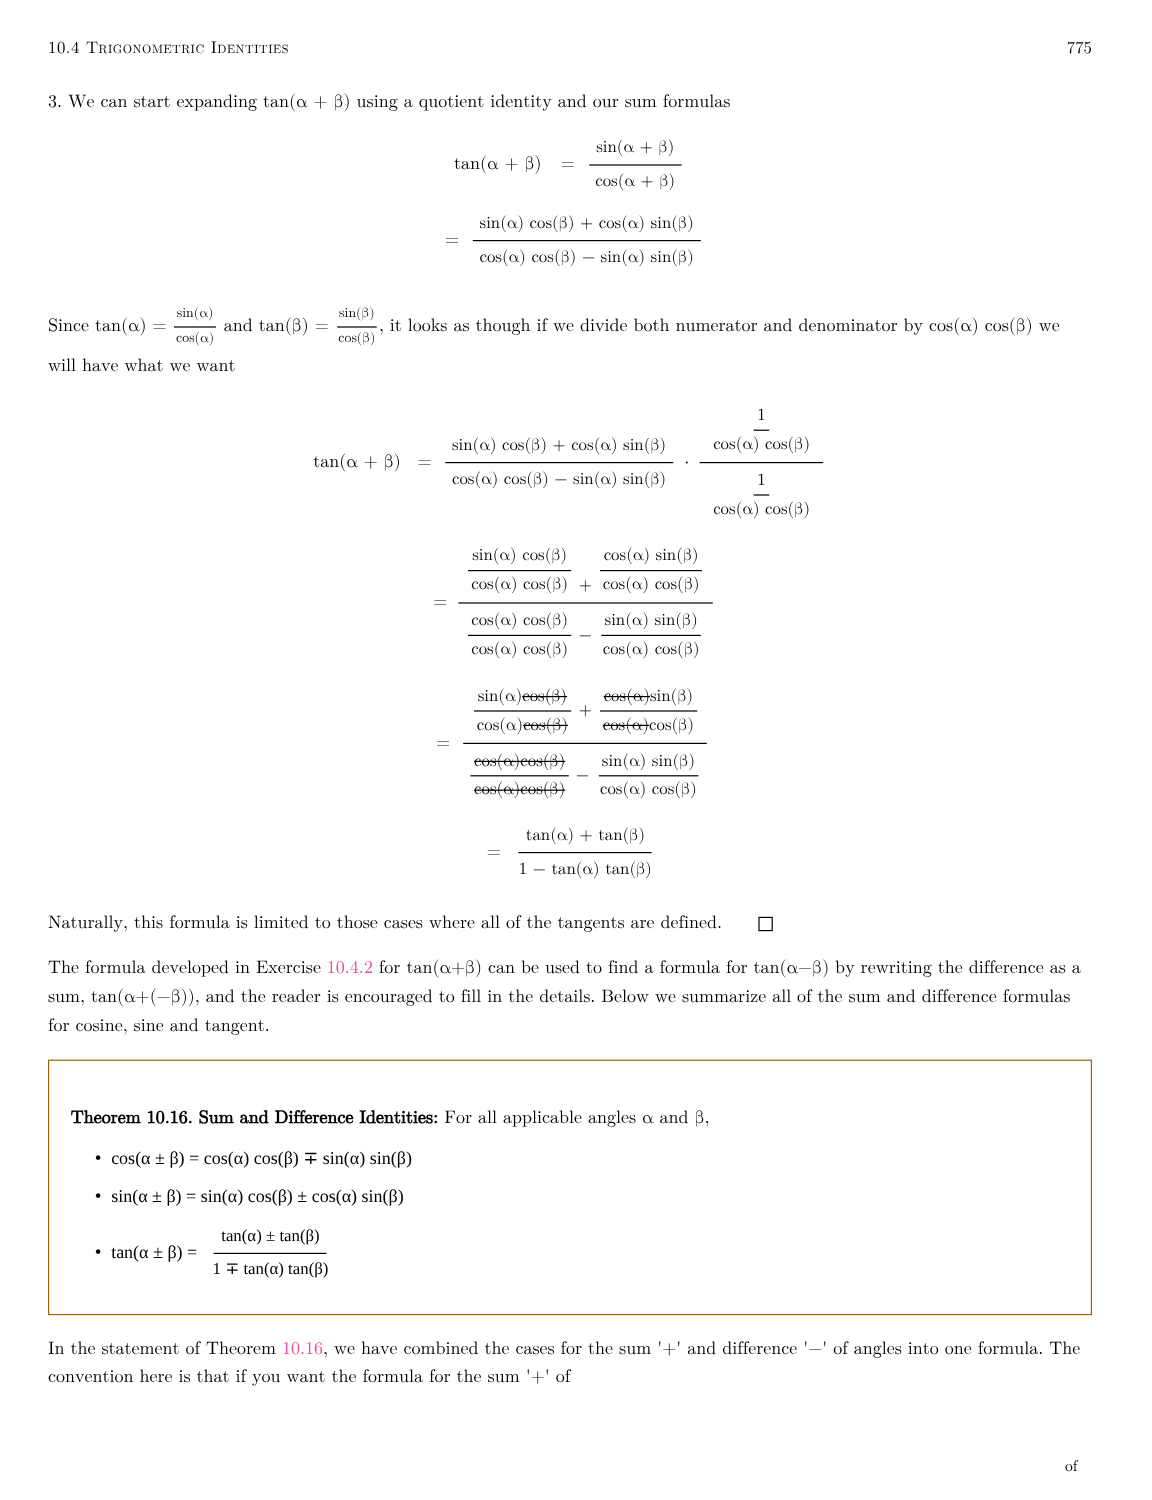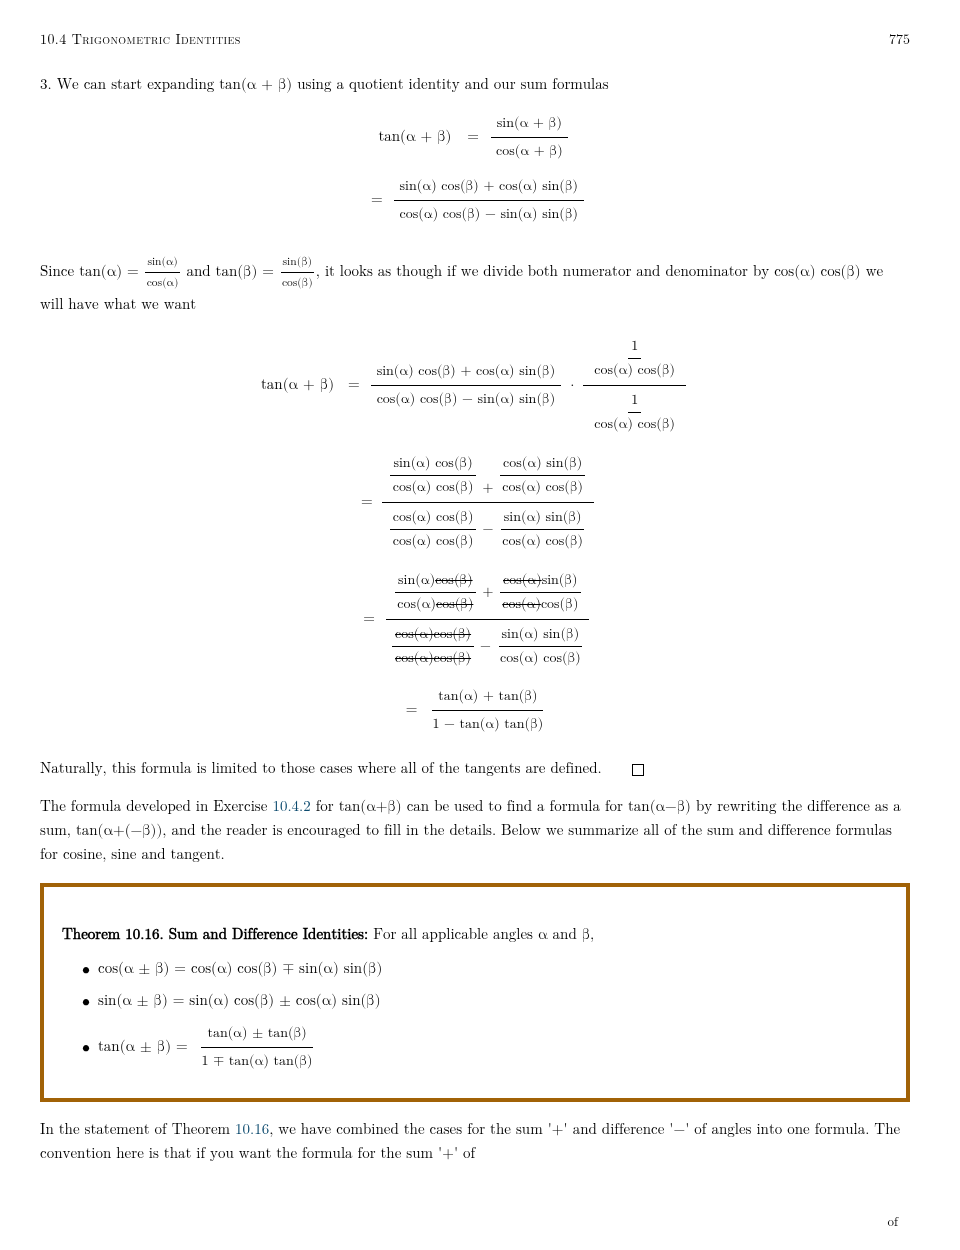--- a/index.html
+++ b/index.html
@@ -53,49 +53,50 @@
       font-size: 15px;
     }
 
     .strike {
       text-decoration: line-through;
     }
 
     .equals { margin: 0 8px; }
 
     .theorem-box {
-      border: 4px solid #a16207;
+      border: 1px solid #a16207;
       padding: 14px 18px;
       margin: 16px 0;
     }
 
     .theorem-title {
       font-weight: bold;
     }
 
     .bullet-list {
       list-style: none;
       padding-left: 20px;
       margin: 10px 0;
+      font-family: Liberation Serif, serif;
     }
 
     .bullet-list li {
       margin: 8px 0;
       display: flex;
       align-items: center;
       gap: 8px;
     }
 
     .bullet-list li::before {
       content: "•";
       font-size: 16px;
     }
 
     .blue-link {
-      color: #0c4a6e;
+      color: #ec4899;
       text-decoration: none;
     }
 
     .proof-end {
       display: inline-block;
       width: 12px;
       height: 12px;
       border: 1px solid #000;
       margin-left: 10px;
       vertical-align: middle;

